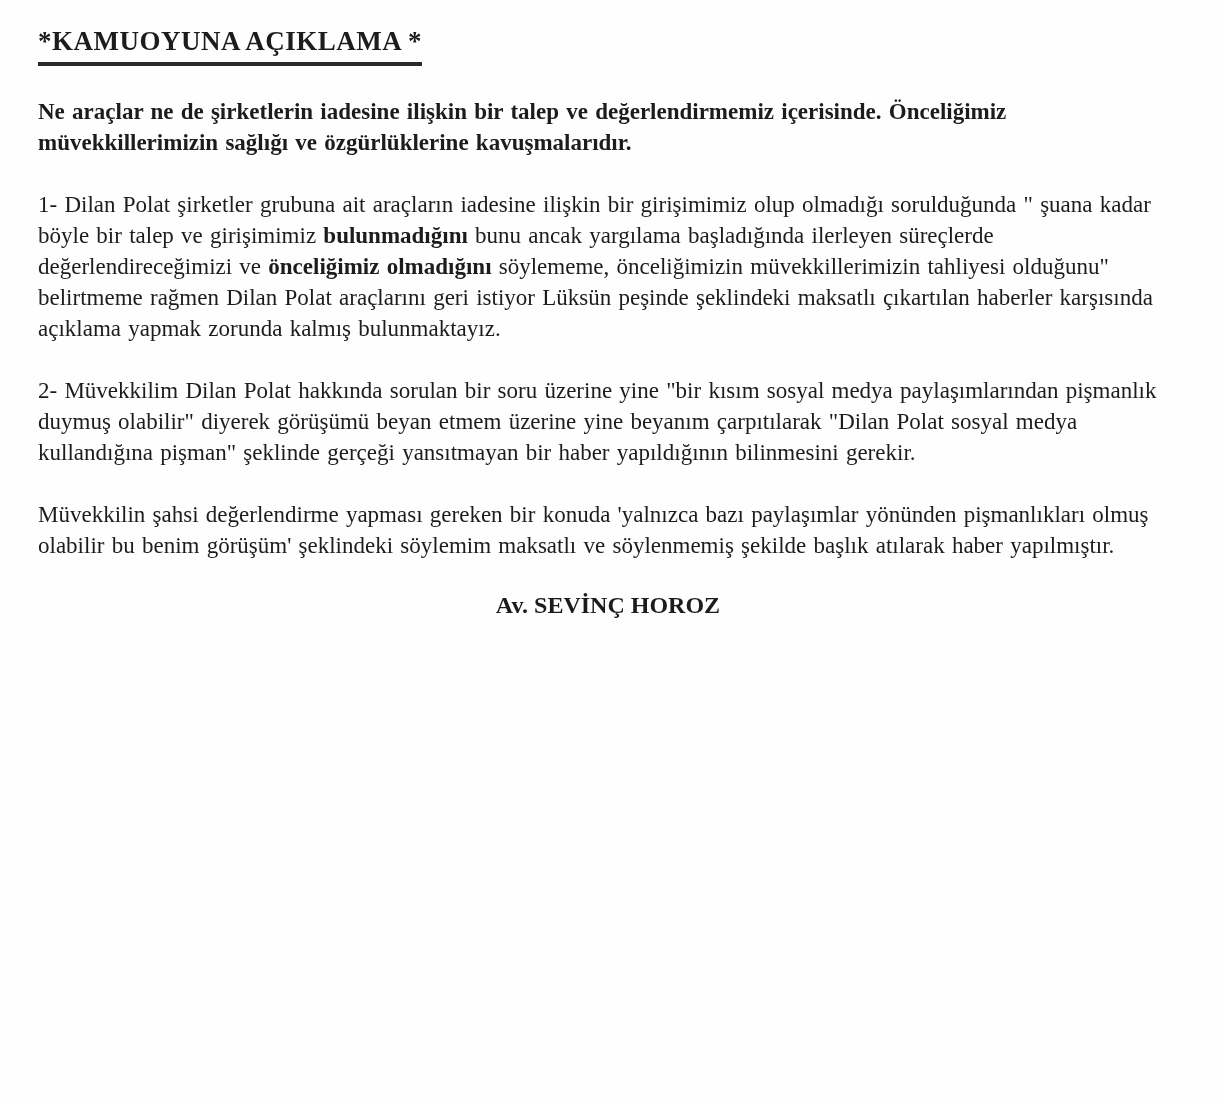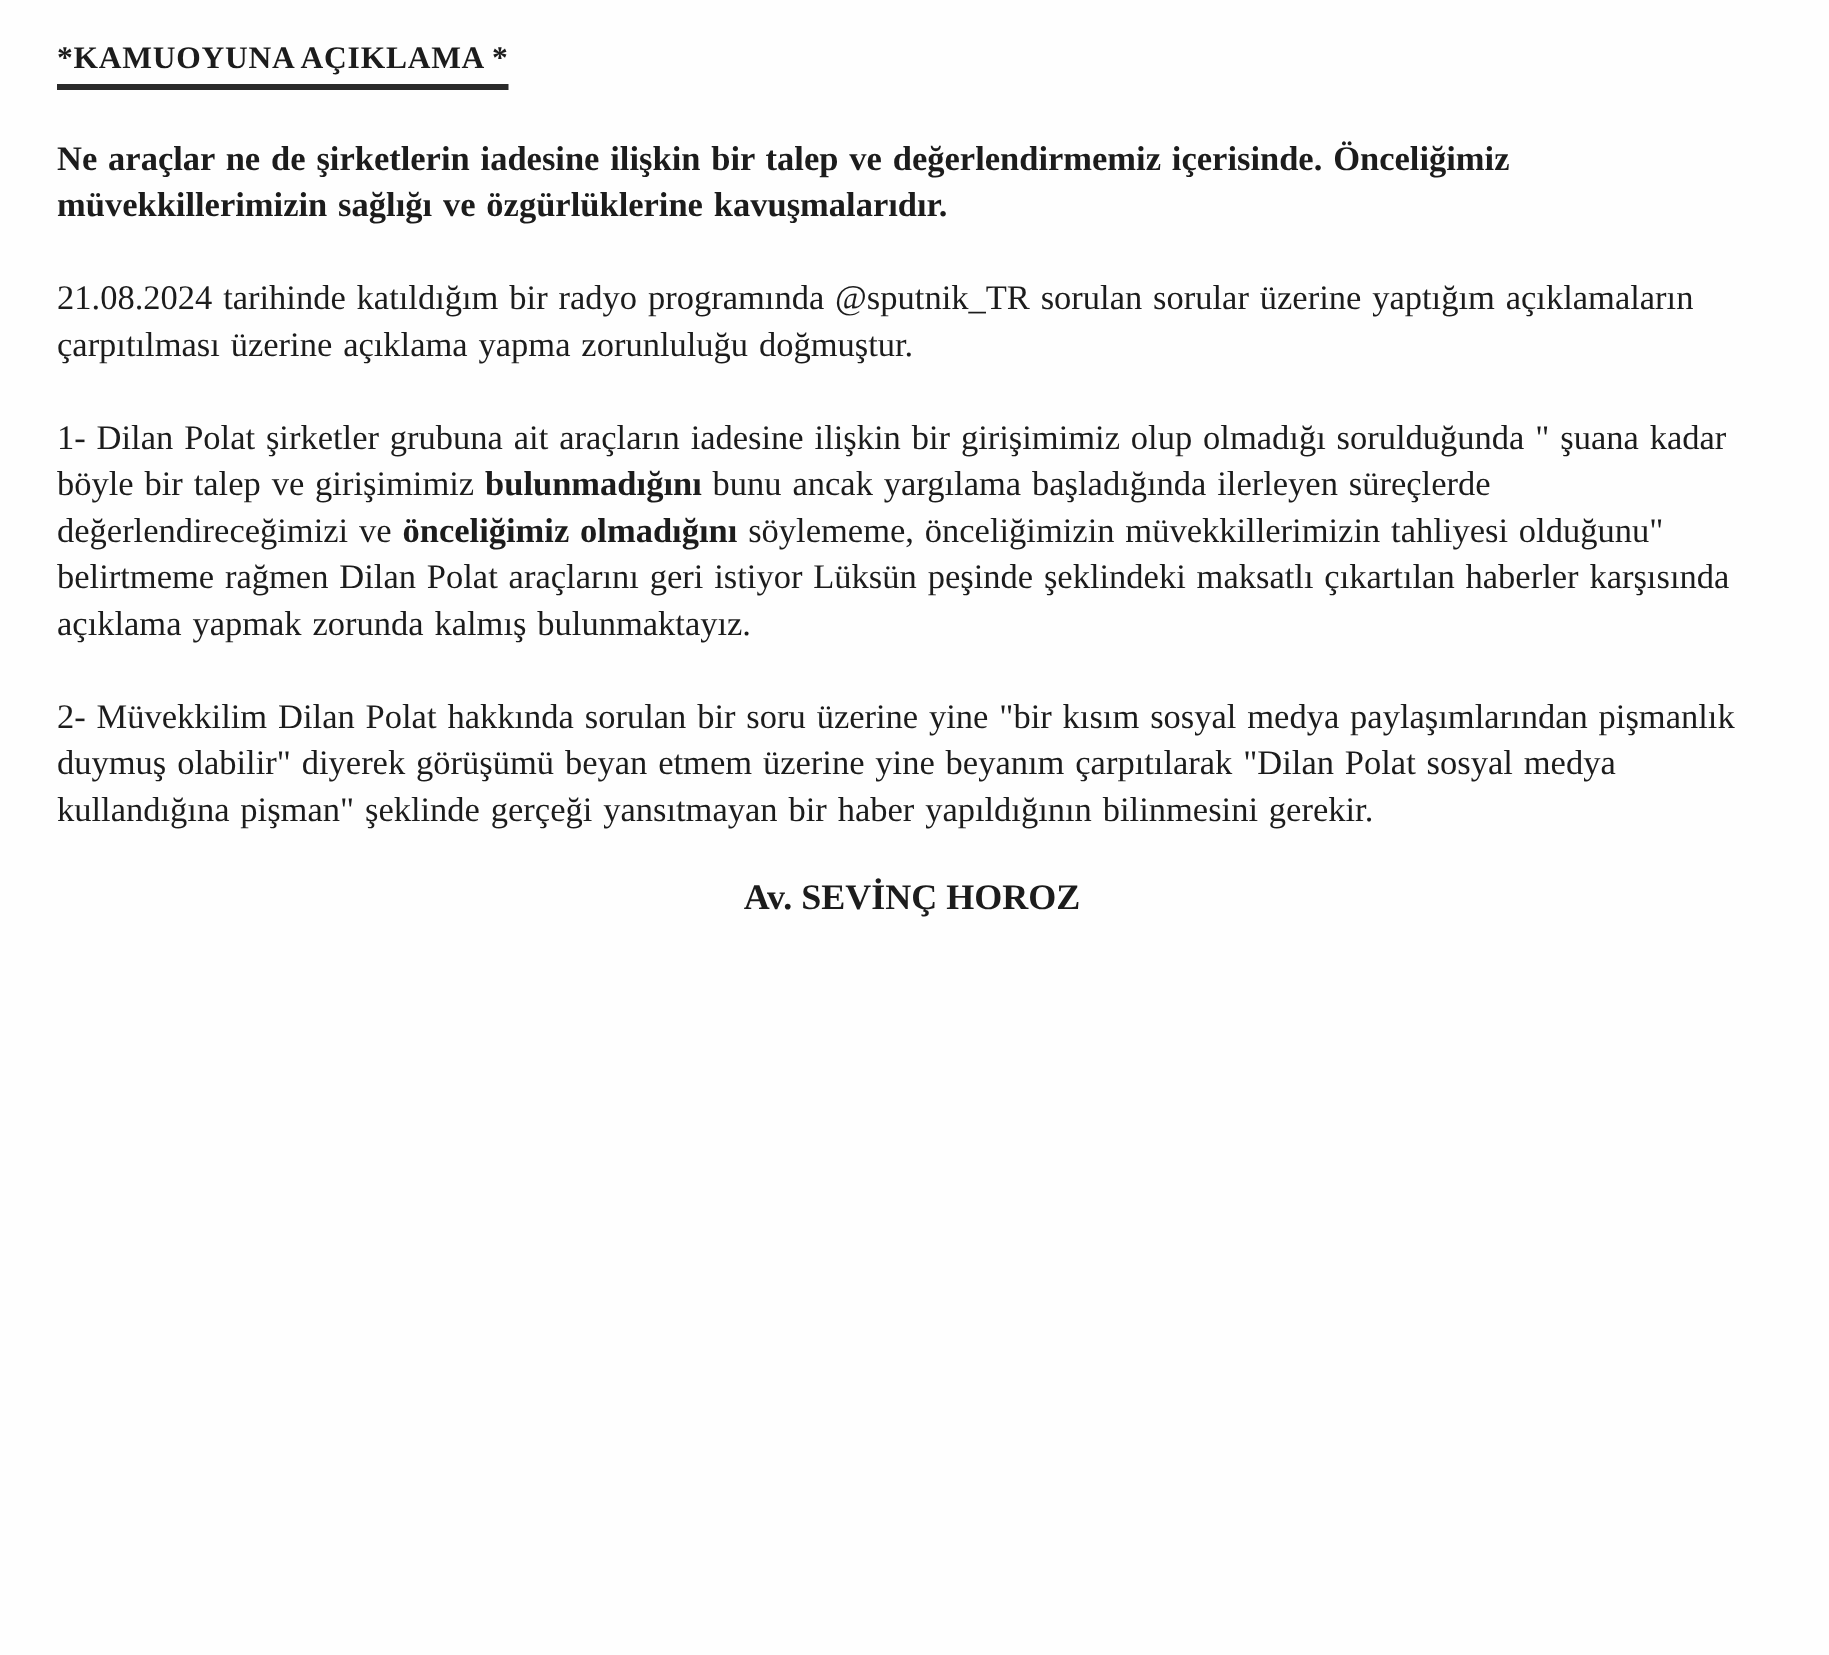--- a/index.html
+++ b/index.html
@@ -14,21 +14,21 @@
     box-sizing: border-box;
     padding: 26px 39px 0 38px;
     background: #fefefe;
     font-family: "Liberation Serif", "DejaVu Serif", serif;
     color: #1c1c1c;
     overflow: hidden;
   }
   .title {
     display: inline-block;
     margin: 0 0 30px 0;
-    font-size: 21px;
+    font-size: 27px;
     font-weight: bold;
     letter-spacing: 0.5px;
     padding-bottom: 5px;
     border-bottom: 4px solid #2a2a2a;
   }
   .para {
     margin: 0 0 31px 0;
     font-size: 23px;
     line-height: 31px;
     text-align: left;
@@ -46,19 +46,19 @@
   }
 </style>
 </head>
 <body>
 
 <div class="page">
   <h1 class="title">*KAMUOYUNA AÇIKLAMA *</h1>
 
   <div id="paragraphs">
       <p class="para"><span class="b">Ne araçlar ne de şirketlerin iadesine ilişkin bir talep ve değerlendirmemiz içerisinde. Önceliğimiz müvekkillerimizin sağlığı ve özgürlüklerine kavuşmalarıdır.</span></p>
-      <p class="para"><span>21.08.2024 tarihinde katıldığım bir radyo programında @sputnik_TR sorulan sorular üzerine yaptığım açıklamaların çarpıtılması üzerine açıklama yapma zorunluluğu doğmuştur.</span></p>
       <p class="para"><span>1- Dilan Polat şirketler grubuna ait araçların iadesine ilişkin bir girişimimiz olup olmadığı sorulduğunda " şuana kadar böyle bir talep ve girişimimiz </span><span class="b">bulunmadığını</span><span> bunu ancak yargılama başladığında ilerleyen süreçlerde değerlendireceğimizi ve </span><span class="b">önceliğimiz olmadığını</span><span> söylememe, önceliğimizin müvekkillerimizin tahliyesi olduğunu"  belirtmeme rağmen Dilan Polat araçlarını geri istiyor Lüksün peşinde şeklindeki maksatlı çıkartılan haberler karşısında açıklama yapmak zorunda kalmış bulunmaktayız.</span></p>
       <p class="para"><span>2- Müvekkilim Dilan Polat hakkında sorulan bir soru üzerine yine "bir kısım sosyal medya paylaşımlarından pişmanlık duymuş olabilir" diyerek görüşümü beyan etmem üzerine yine beyanım çarpıtılarak "Dilan Polat sosyal medya kullandığına pişman" şeklinde gerçeği yansıtmayan bir haber yapıldığının bilinmesini gerekir.</span></p>
+      <p class="para"><span>Müvekkilin şahsi değerlendirme yapması gereken bir konuda 'yalnızca bazı paylaşımlar yönünden pişmanlıkları olmuş olabilir bu benim görüşüm' şeklindeki söylemim maksatlı ve söylenmemiş şekilde başlık atılarak haber yapılmıştır.</span></p>
     </div>
 
   <div class="signature">Av. SEVİNÇ HOROZ</div>
 </div>
 
 </body></html>

